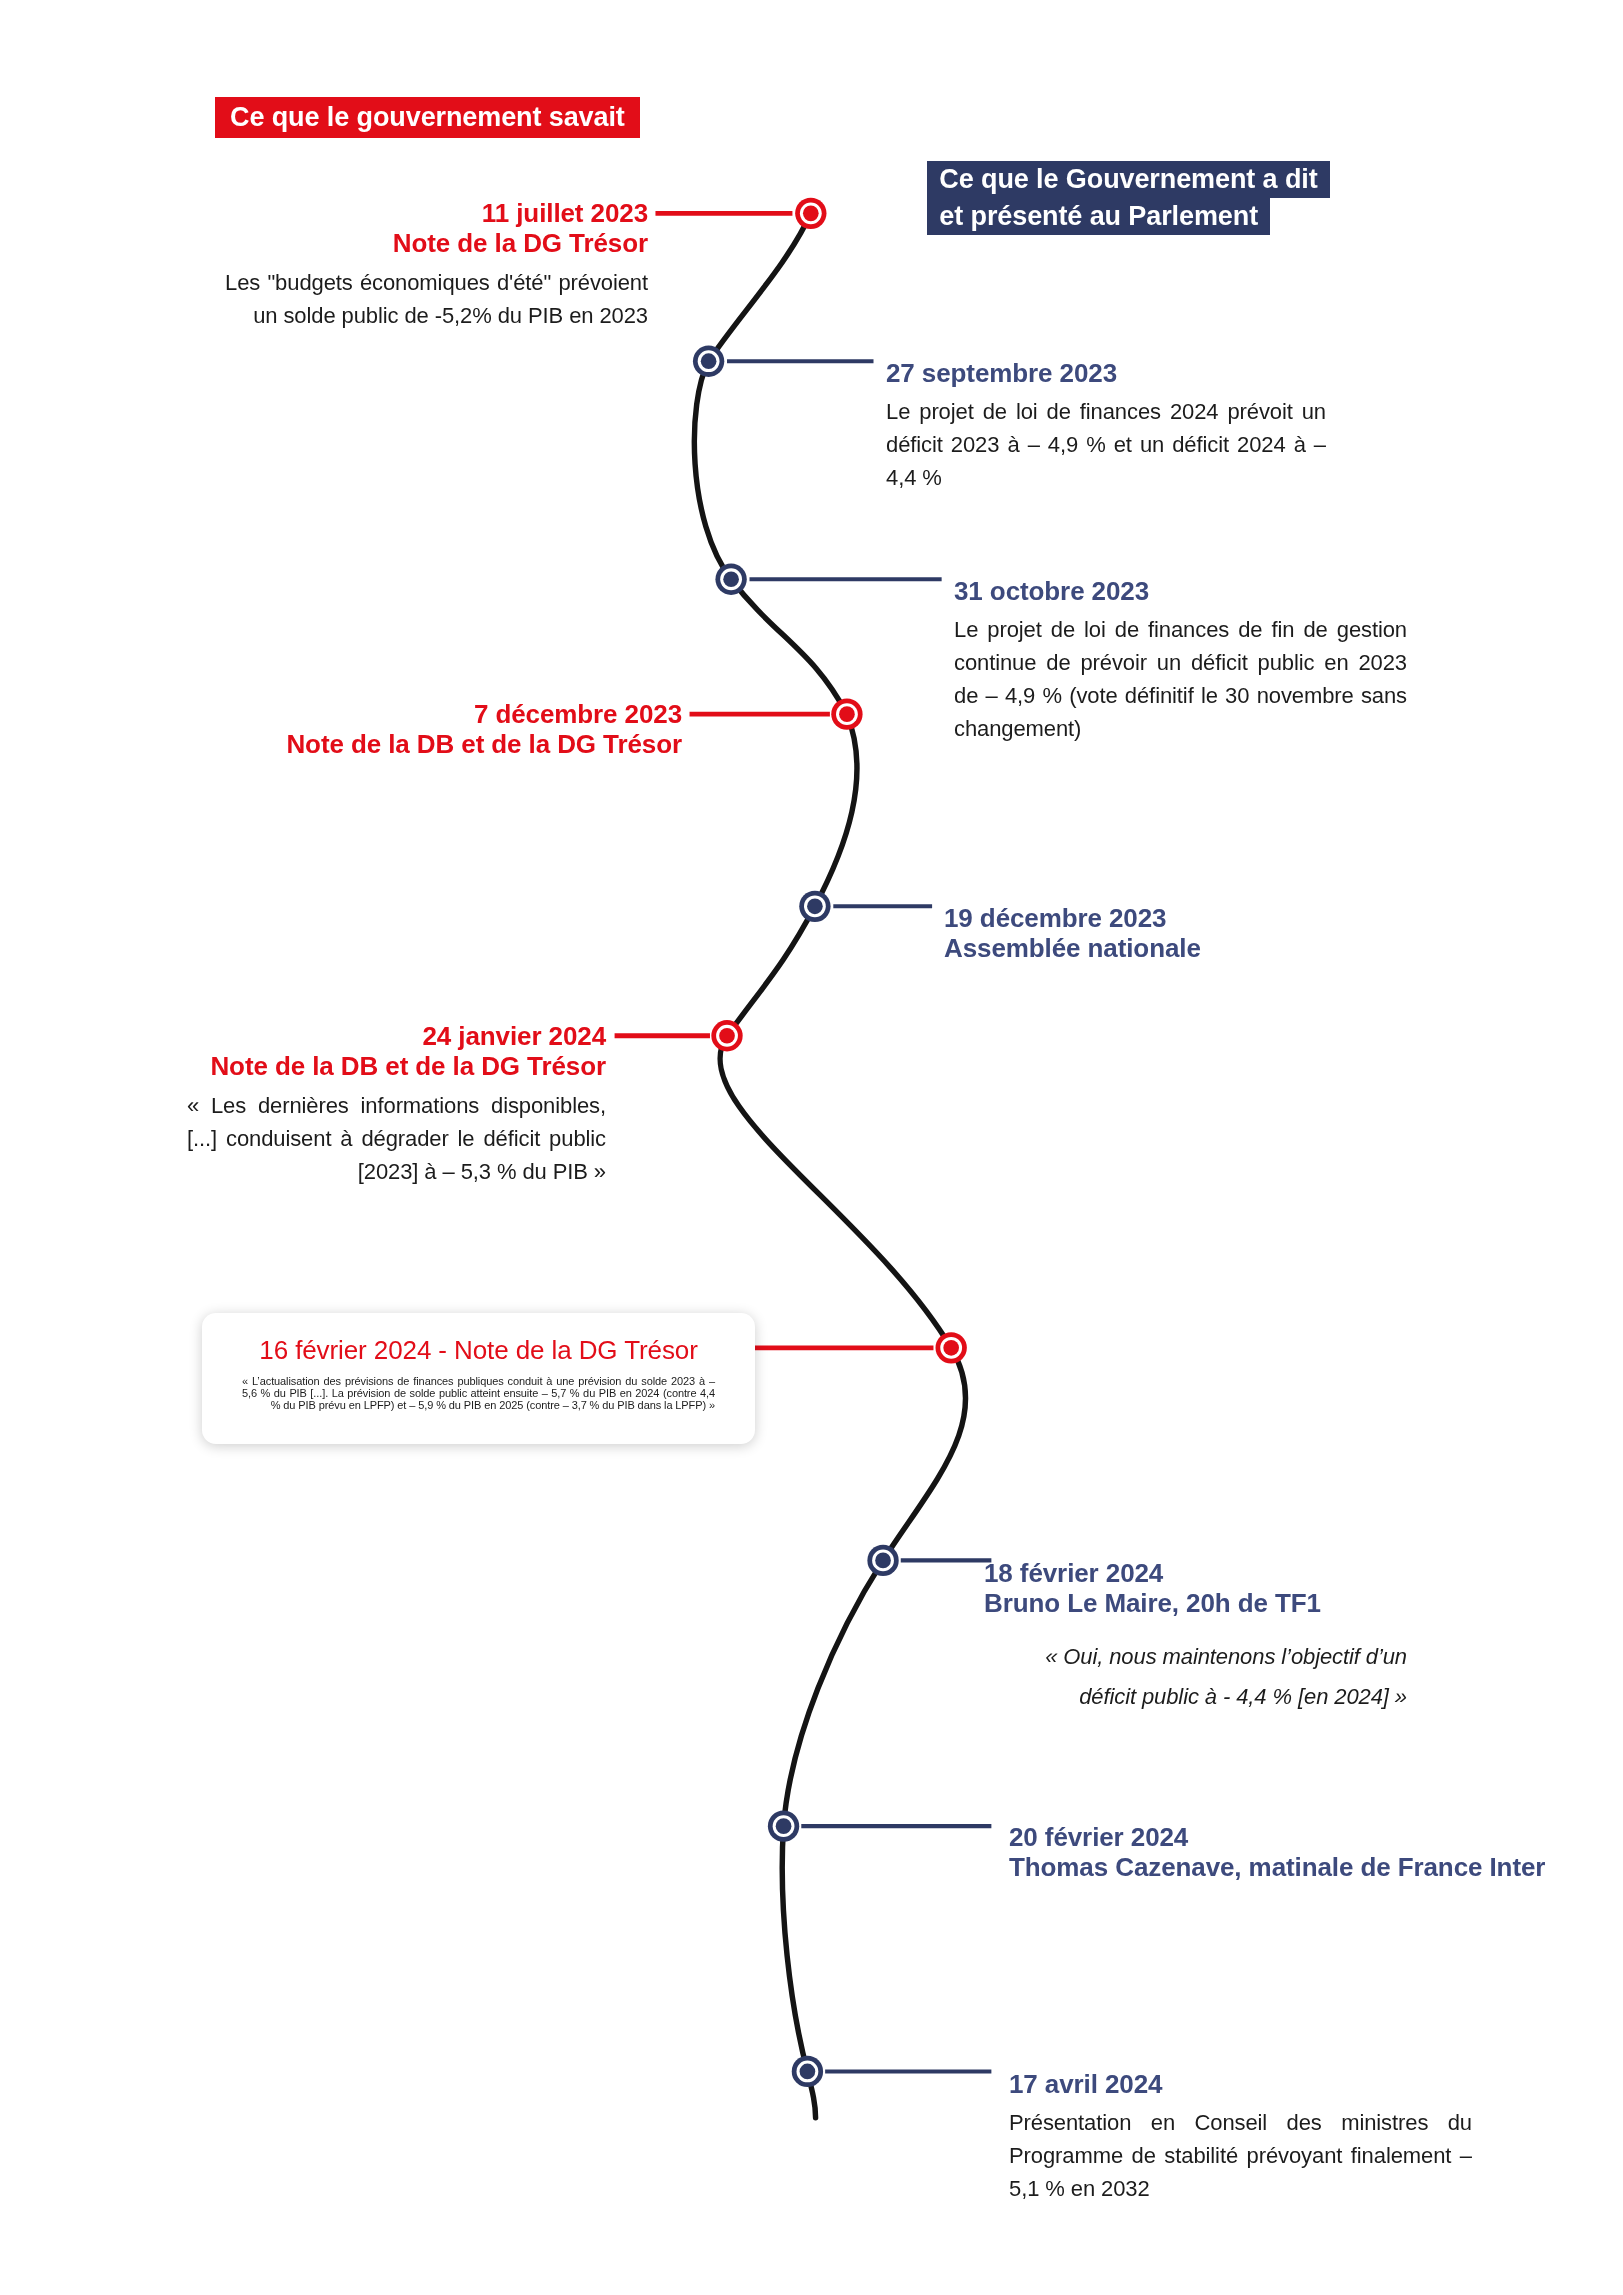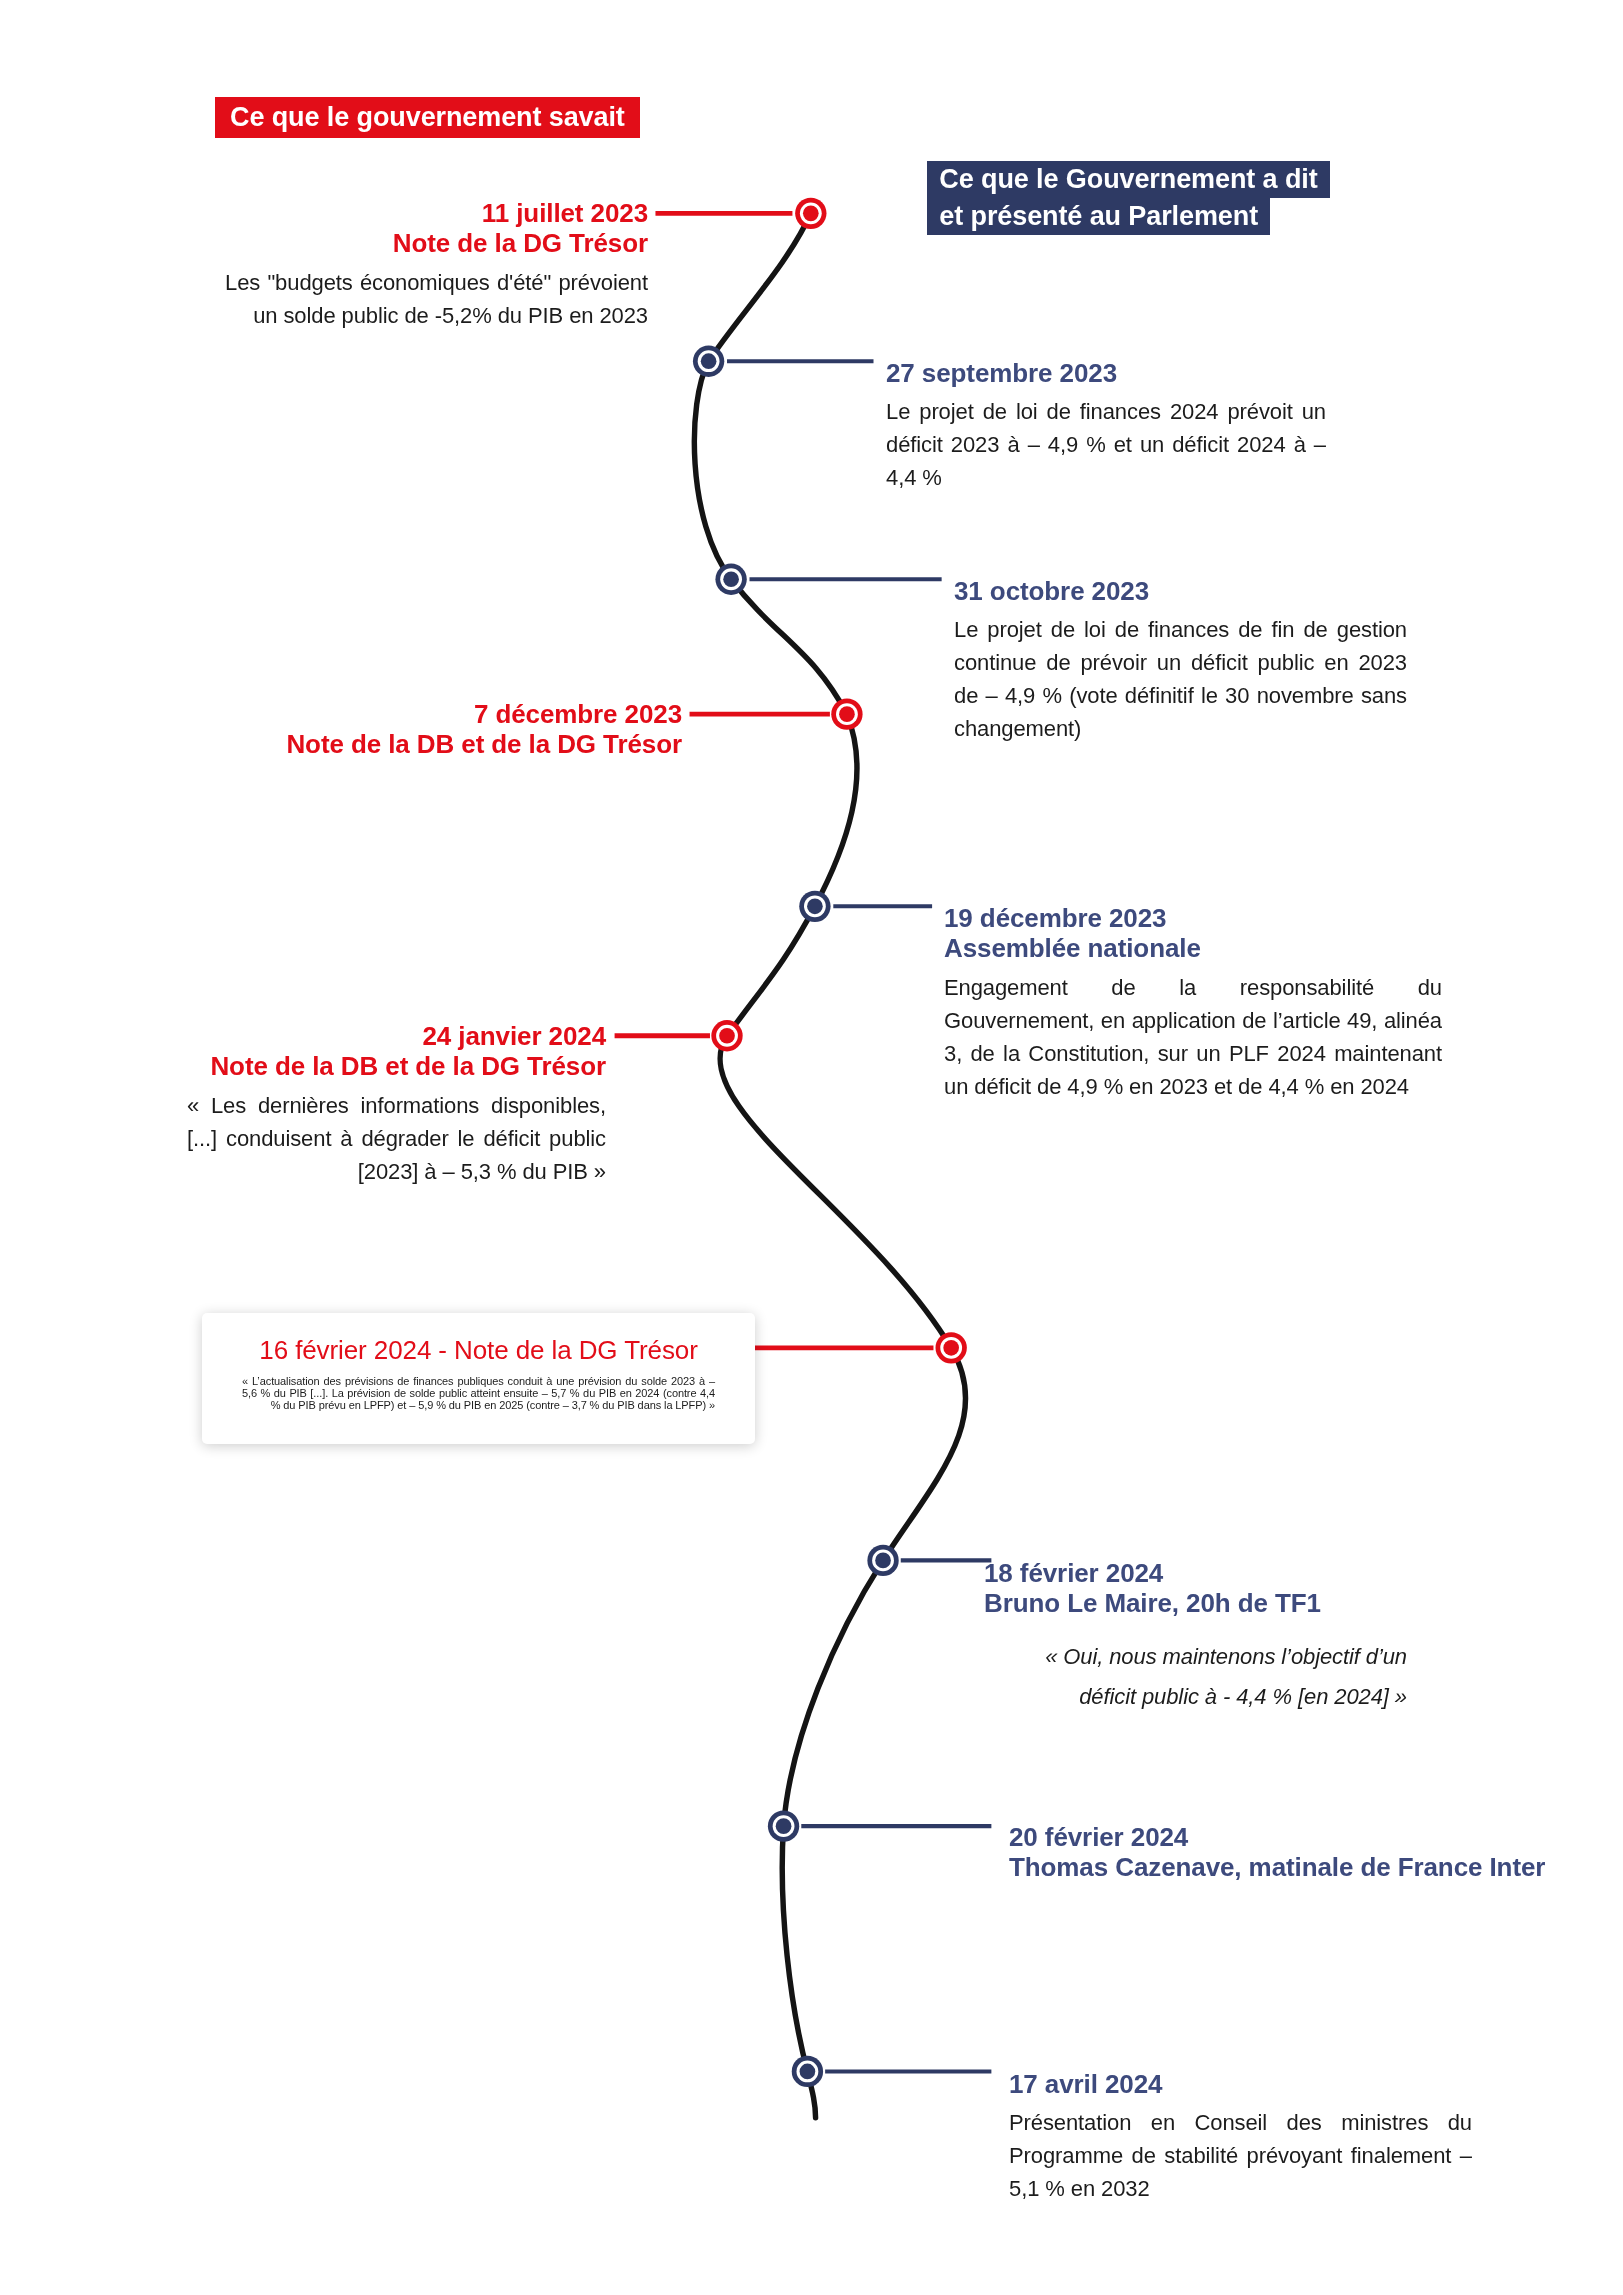--- a/index.html
+++ b/index.html
@@ -54,21 +54,21 @@
   }
   .nowrap{white-space:nowrap;}
 
   
   .note-box{
     position:absolute;
     left:202px;top:1313px;width:553px;
     box-sizing:border-box;
     padding:22px 40px 33px 40px;
     background:#ffffff;
-    border-radius:5px;
+    border-radius:14px;
     box-shadow:0 2px 12.3px rgba(0,0,0,0.20);
   }
   .note-box .etitle{text-align:center;font-size:26px;line-height:30px;}
   .note-box .body{text-align:justify;text-align-last:right;margin-top:9.5px;}
 
   
   .curve{fill:none;stroke:#141414;stroke-width:8;stroke-linecap:round;}
   .c-red{stroke:#e20d18;stroke-width:7;}
   .c-blue{stroke:#2e3a64;stroke-width:6;}
   .n-red-outer{fill:#e20d18;}
@@ -180,21 +180,20 @@
   </div>
 
   <div class="event evt-left" style="left:198px;top:699px;width:484px;">
     <div class="date red-txt">7 décembre 2023</div>
     <div class="etitle red-txt">Note de la DB et de la DG Trésor</div>
   </div>
 
   <div class="event evt-right" style="left:944px;top:891px;width:498px;">
     <div class="date blue-txt">19 décembre 2023</div>
     <div class="etitle blue-txt">Assemblée nationale</div>
-    <div class="body">Engagement de la responsabilité du Gouvernement, en application de l’article 49, alinéa 3, de la Constitution, sur un PLF 2024 maintenant un déficit de 4,9 % en 2023 et de 4,4 % en 2024</div>
   </div>
 
   <div class="event evt-left" style="left:187px;top:1021px;width:419px;">
     <div class="date red-txt">24 janvier 2024</div>
     <div class="etitle red-txt">Note de la DB et de la DG Trésor</div>
     <div class="body">« Les dernières informations disponibles, [...] conduisent à dégrader le déficit public [2023] à – 5,3 % du PIB »</div>
   </div>
 
   <div class="note-box">
     <div class="etitle red-txt nowrap">16 février 2024 - Note de la DG Trésor</div>

